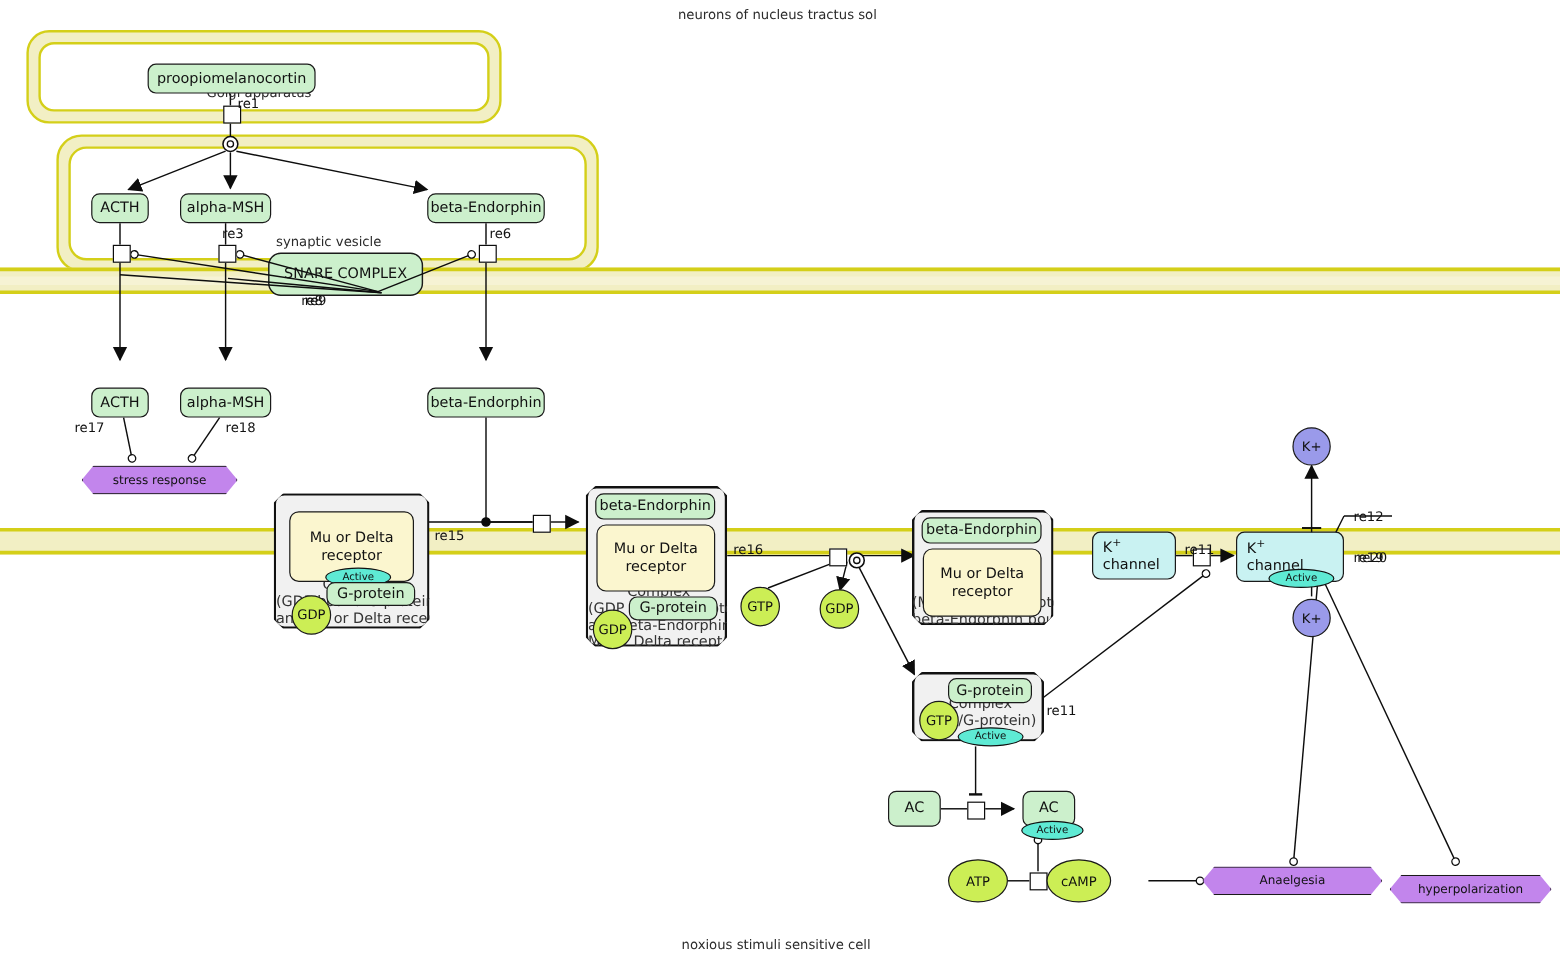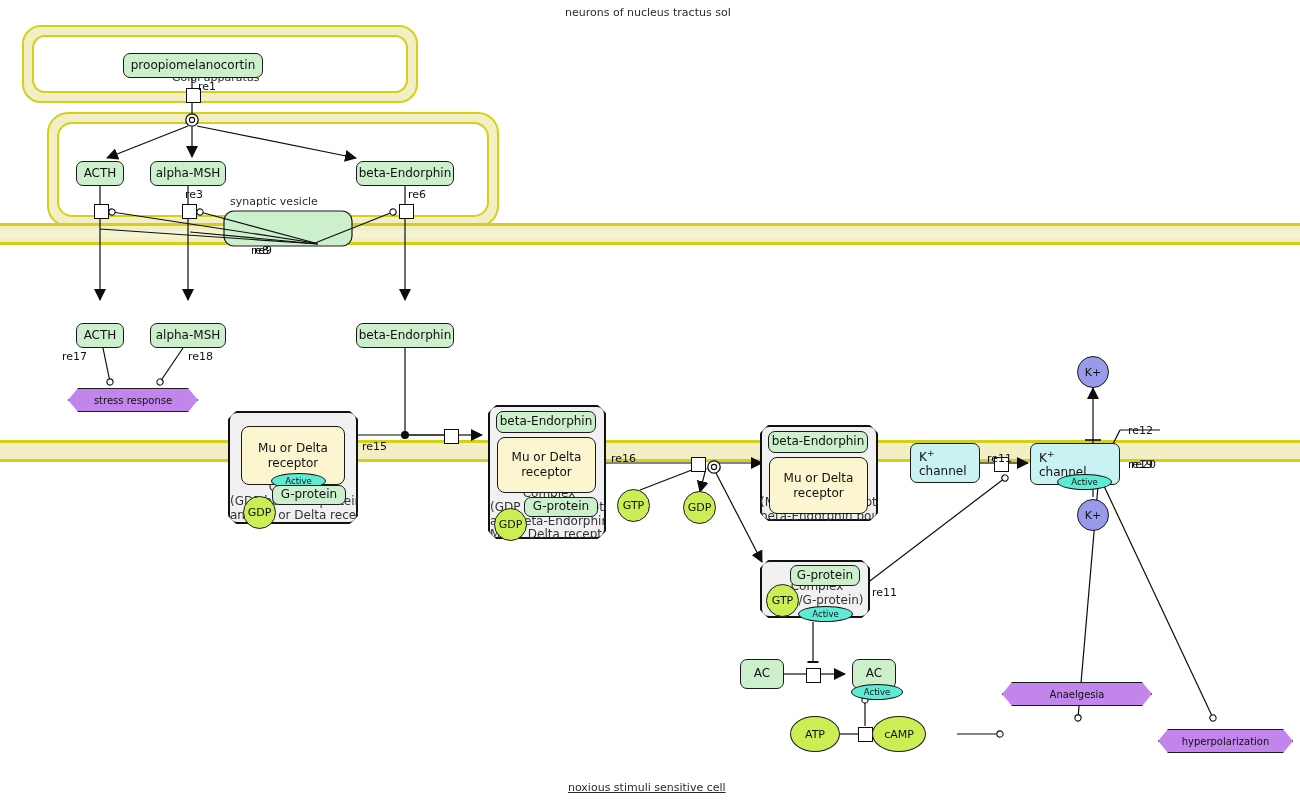--- a/index.html
+++ b/index.html
@@ -173,39 +173,40 @@
 
       <line x1="840" y1="734" x2="858" y2="734"></line>
       <line x1="872" y1="734" x2="898" y2="734" marker-end="url(#arwbig)"></line>
       <line x1="865" y1="700" x2="865" y2="726" marker-start="url(#circ)"></line>
 
       <line x1="957" y1="734" x2="1000" y2="734" marker-end="url(#circ)"></line>
     </g>
   </svg>
 
   <div class="comp-title" style="left:565px;top:6px;">neurons of nucleus tractus sol</div>
-  <div class="comp-title" style="left:568px;top:781px;text-decoration:underline;">noxious stimuli sensitive cell</div>
+  <div class="comp-title" style="left:568px;top:781px;">noxious stimuli sensitive cell</div>
   <div class="comp-title" style="left:172px;top:71px;">Golgi apparatus</div>
   <div class="comp-title" style="left:230px;top:195px;">synaptic vesicle</div>
 
   <div class="node macro" style="left:123px;top:53px;width:140px;height:25px;">proopiomelanocortin</div>
 
   <div class="proc" style="left:186px;top:88px;width:13px;height:13px;"></div>
   <div class="rlabel" style="left:198px;top:80px;">re1</div>
 
   <div class="node macro" style="left:76px;top:161px;width:48px;height:25px;">ACTH</div>
   <div class="node macro" style="left:150px;top:161px;width:76px;height:25px;">alpha-MSH</div>
   <div class="node macro" style="left:356px;top:161px;width:98px;height:25px;">beta-Endorphin</div>
 
   <div class="proc" style="left:94px;top:204px;width:13px;height:13px;"></div>
   <div class="proc" style="left:182px;top:204px;width:13px;height:13px;"></div>
   <div class="proc" style="left:399px;top:204px;width:13px;height:13px;"></div>
   <div class="rlabel" style="left:185px;top:188px;">re3</div>
   <div class="rlabel" style="left:408px;top:188px;">re6</div>
 
+  <div class="node macro" style="left:224px;top:211px;width:128px;height:35px;background:transparent;border:none;">SNARE COMPLEX</div>
   <div class="rlabel" style="left:251px;top:244px;">re8</div>
   <div class="rlabel" style="left:254px;top:244px;">re9</div>
 
   <div class="node macro" style="left:76px;top:323px;width:48px;height:25px;">ACTH</div>
   <div class="node macro" style="left:150px;top:323px;width:76px;height:25px;">alpha-MSH</div>
   <div class="node macro" style="left:356px;top:323px;width:98px;height:25px;">beta-Endorphin</div>
 
   <div class="rlabel" style="left:62px;top:350px;">re17</div>
   <div class="rlabel" style="left:188px;top:350px;">re18</div>
 
@@ -285,16 +286,16 @@
 
   <div class="node macro" style="left:740px;top:659px;width:44px;height:30px;">AC</div>
   <div class="proc" style="left:806px;top:668px;width:13px;height:13px;"></div>
   <div class="node macro" style="left:852px;top:659px;width:44px;height:30px;">AC</div>
   <div class="state" style="left:851px;top:684px;width:44px;height:14px;">Active</div>
 
   <div class="node chem" style="left:790px;top:716px;width:50px;height:36px;">ATP</div>
   <div class="proc" style="left:858px;top:727px;width:13px;height:13px;"></div>
   <div class="node chem" style="left:872px;top:716px;width:54px;height:36px;">cAMP</div>
 
-  <div class="node pheno" style="left:1002px;top:682px;width:150px;height:24px;">Anaelgesia</div>
+  <div class="node pheno" style="left:1002px;top:722px;width:150px;height:24px;">Anaelgesia</div>
   <div class="node pheno" style="left:1158px;top:729px;width:135px;height:24px;">hyperpolarization</div>
 
 </div>
 
 </body></html>

